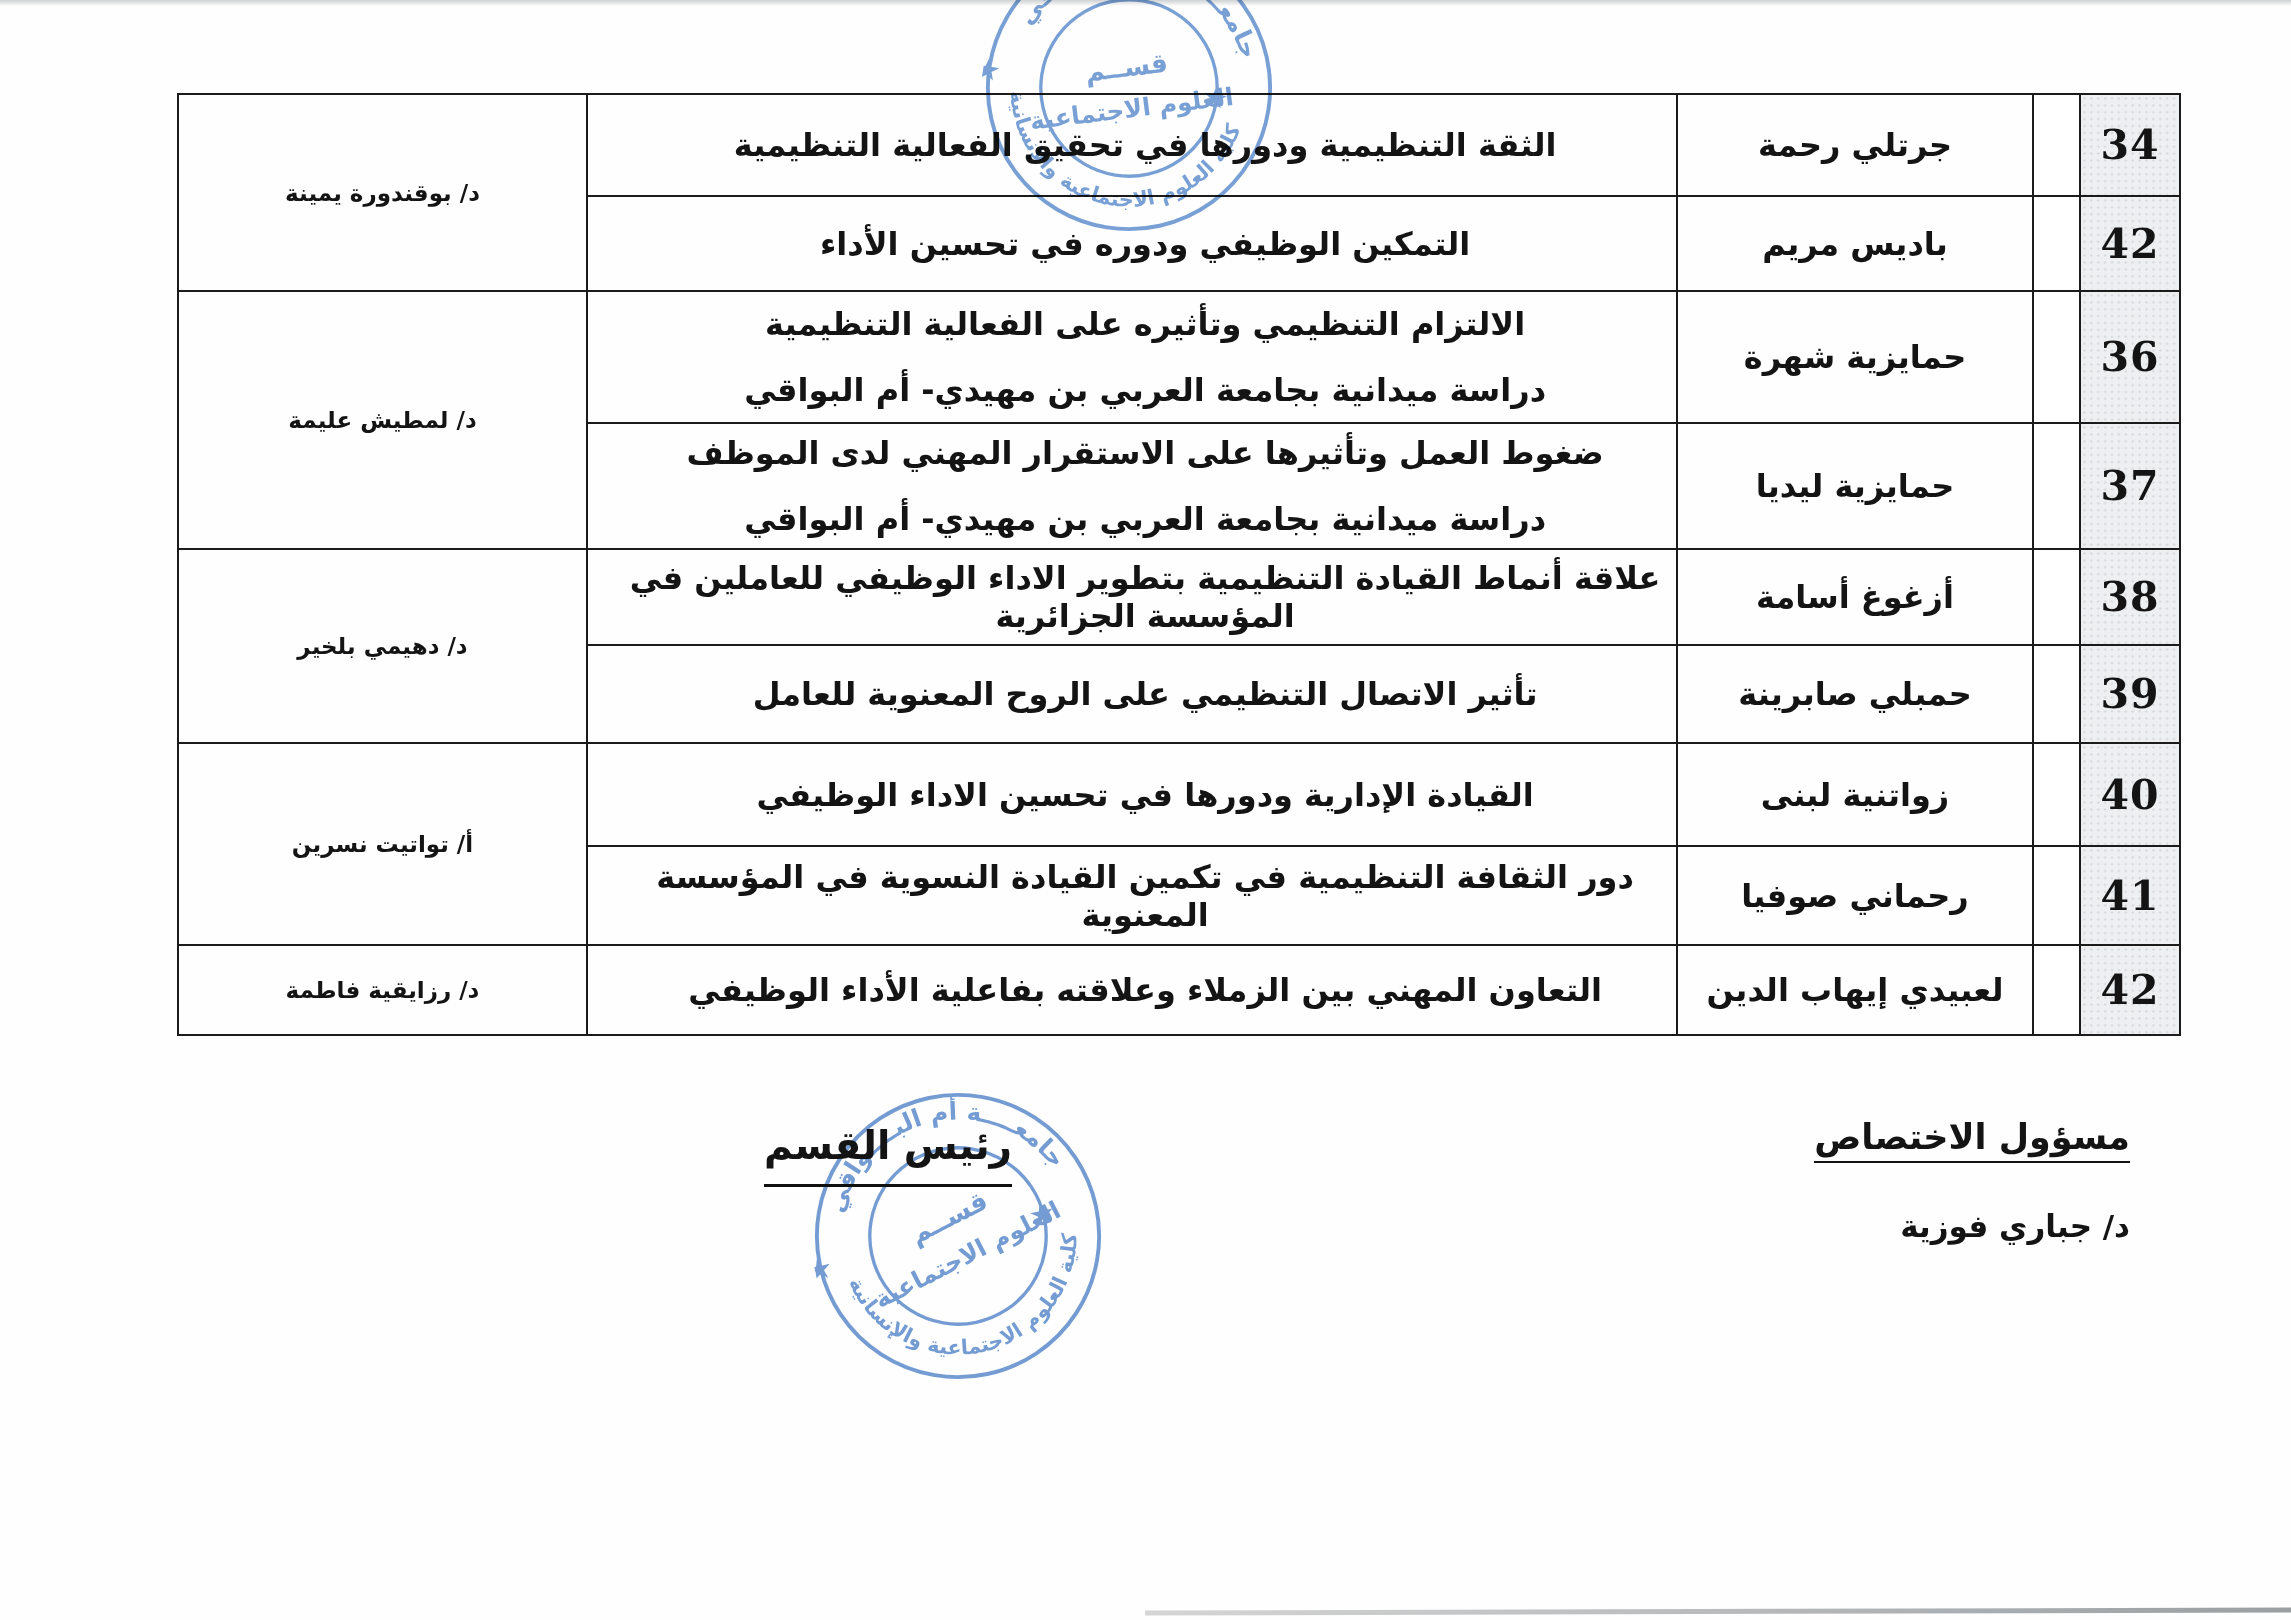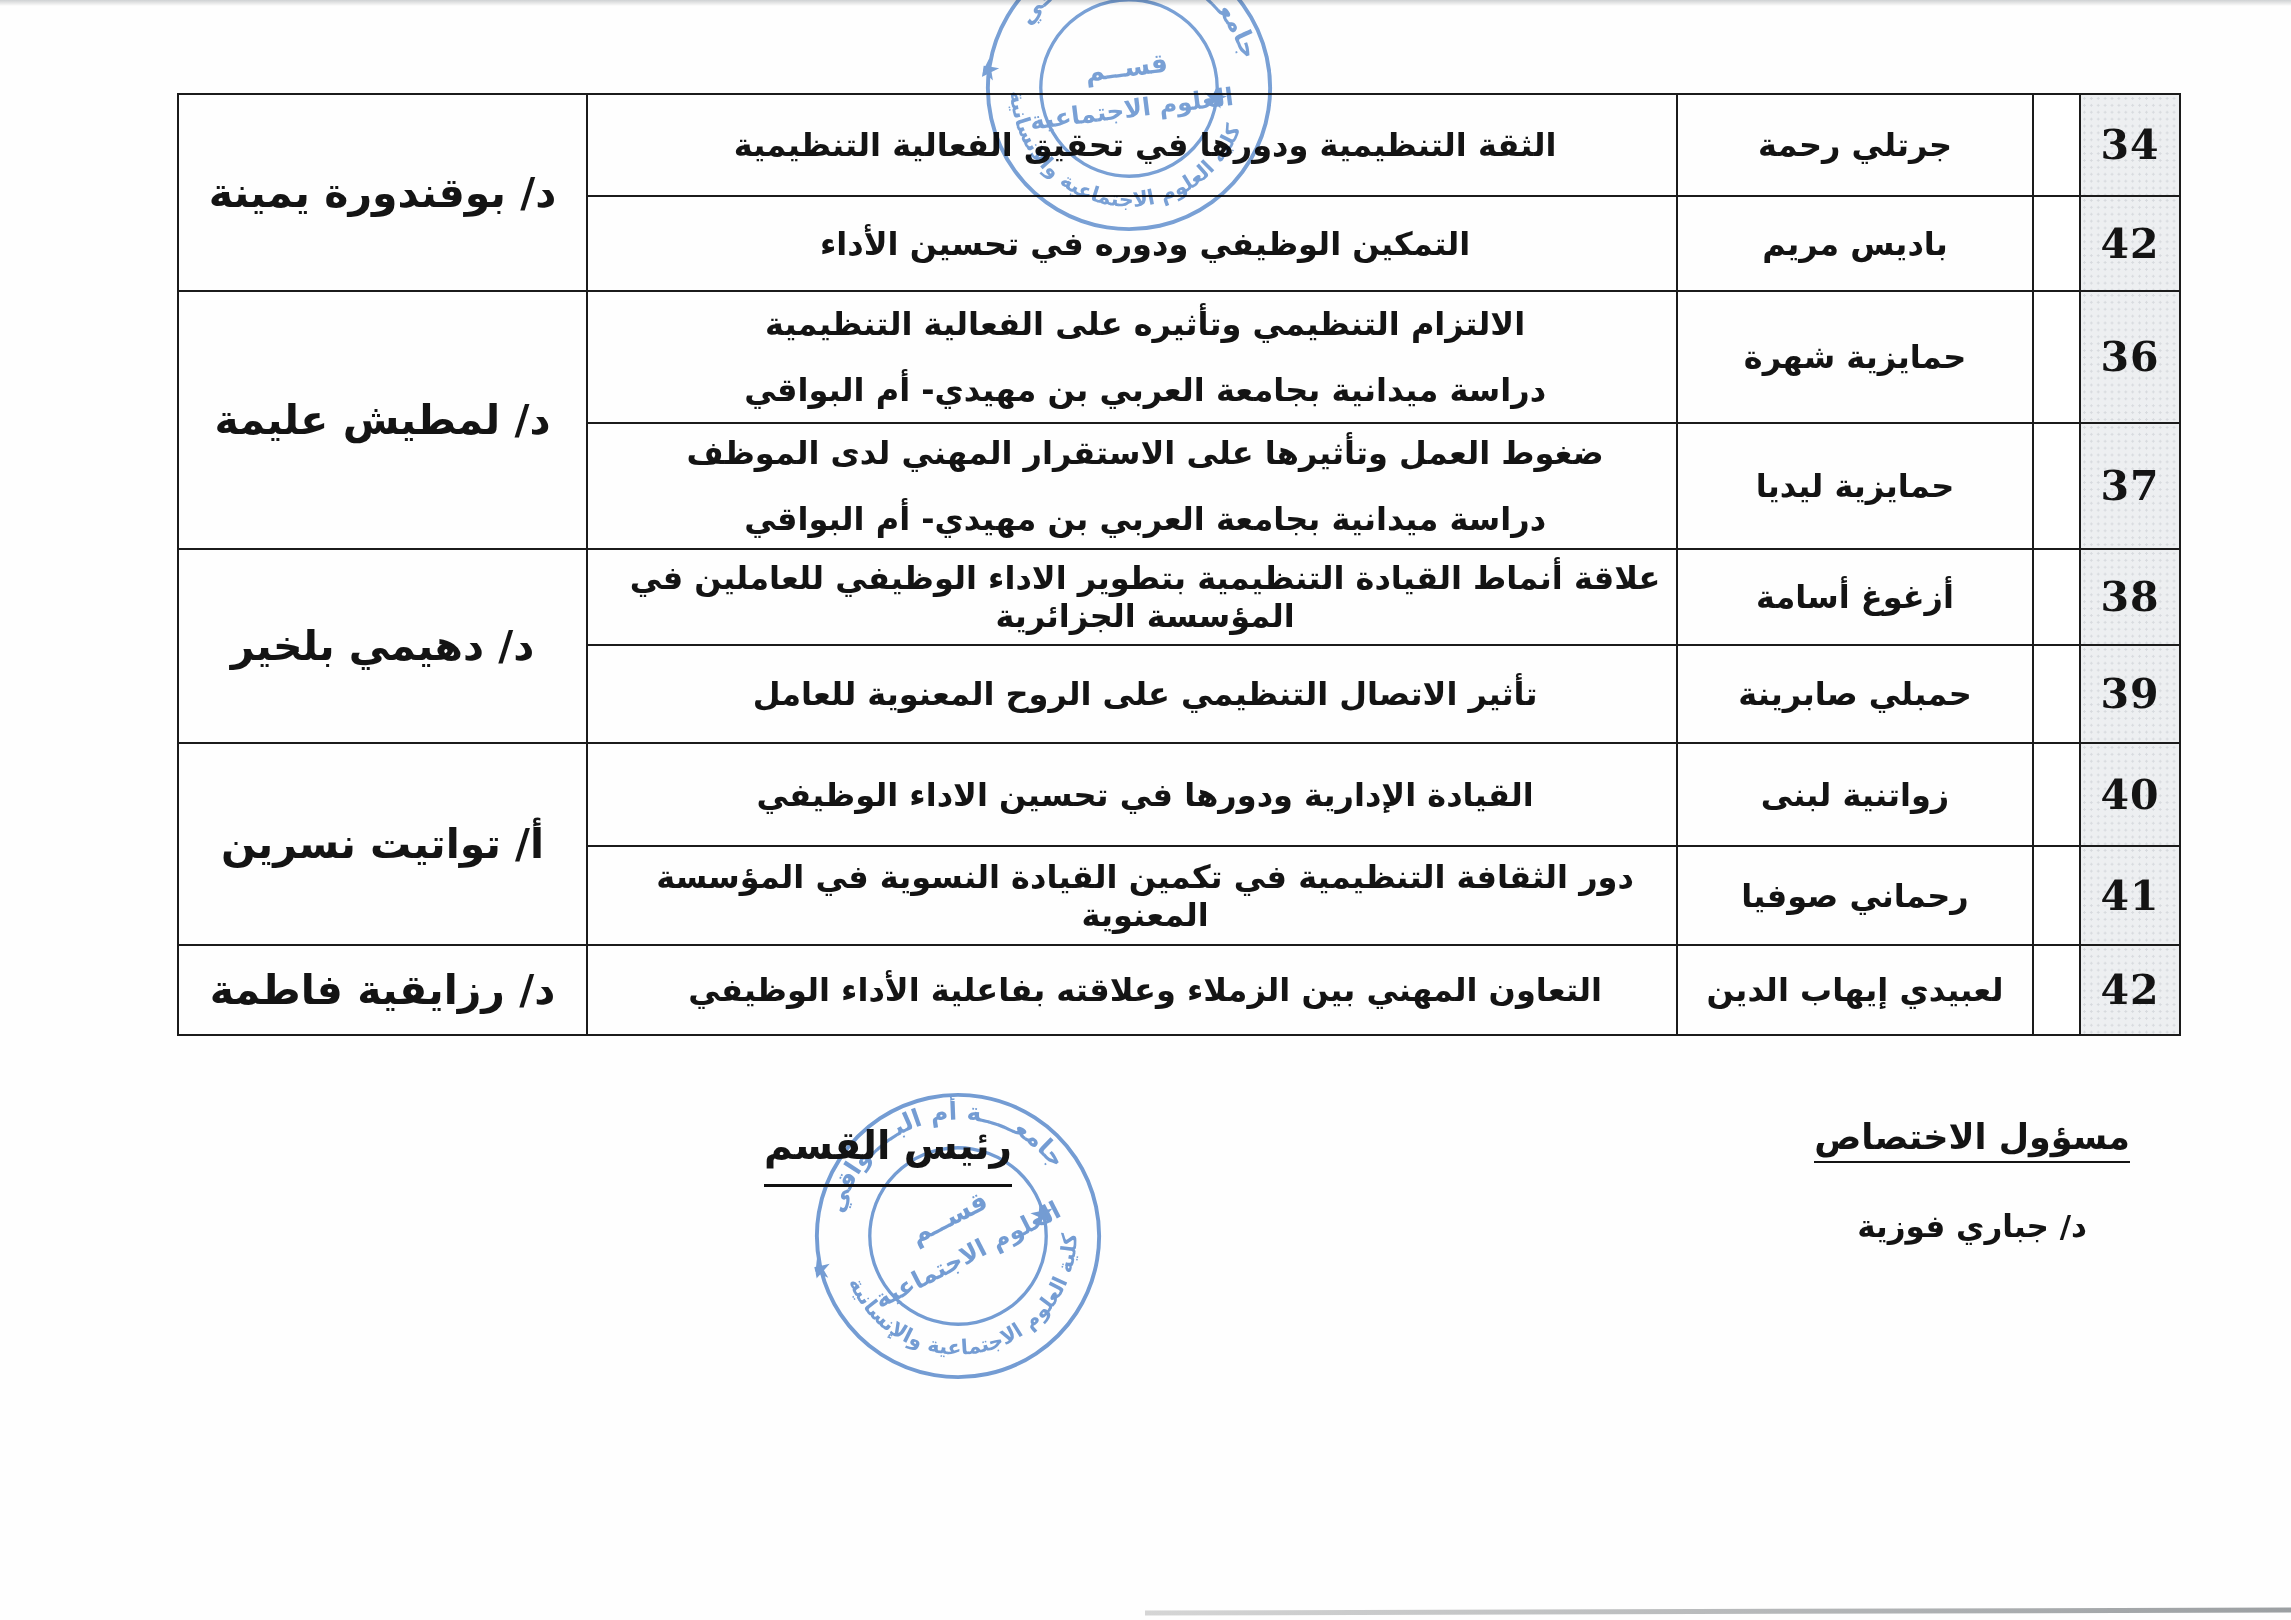--- a/index.html
+++ b/index.html
@@ -35,24 +35,24 @@
     font-size:41px; letter-spacing:1px;
     background-color:#edeff1;
     background-image:radial-gradient(#d7dade 1px, rgba(0,0,0,0) 1.1px);
     background-size:6.9px 6.9px;
     padding:2px 2px;
   }
   td.spacer-cell{ background:#ffffff; }
   td.name-cell{ font-size:32px; }
   td.title-cell{ font-size:32px;padding-left:36px; }
   td.title-cell .title-line + .title-line{ margin-top:28px; }
-  td.sup-cell{ font-size:41px;margin-left:32px; }
+  td.sup-cell{ font-size:23px;margin-left:32px; }
   
   .specialty-block{
-    position:absolute; top:1117px; right:162px; text-align:center;
+    position:absolute; top:1117px; right:162px; text-align:right;
   }
   .specialty-title{
     display:inline-block; font-size:35px; font-weight:bold;
     border-bottom:2.9px solid #141414; padding-bottom:3.9px;
   }
   .specialty-name{ margin-top:45px; font-size:31px; font-weight:bold; }
   .dept-head-label{
     position:absolute; top:1123px; right:1280px; z-index:7;
     font-size:39px; font-weight:bold;
     border-bottom:3.4px solid #101010; padding-bottom:16px;

